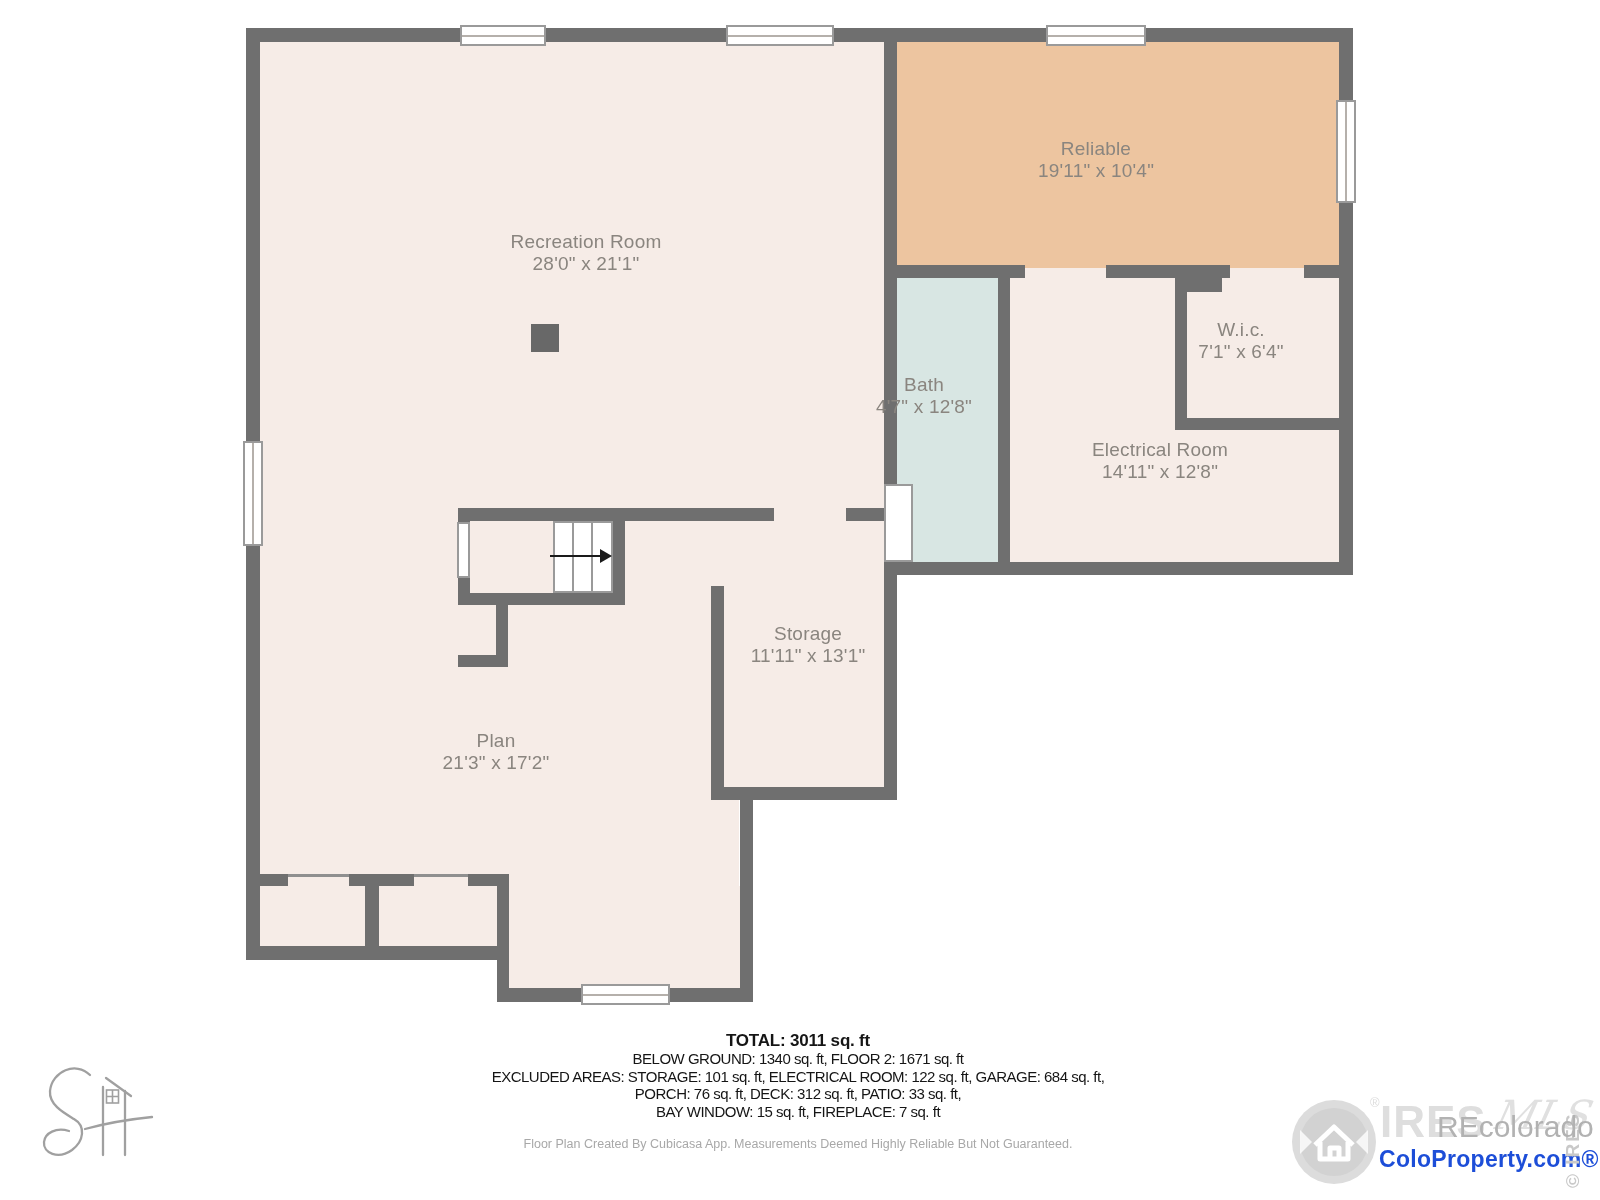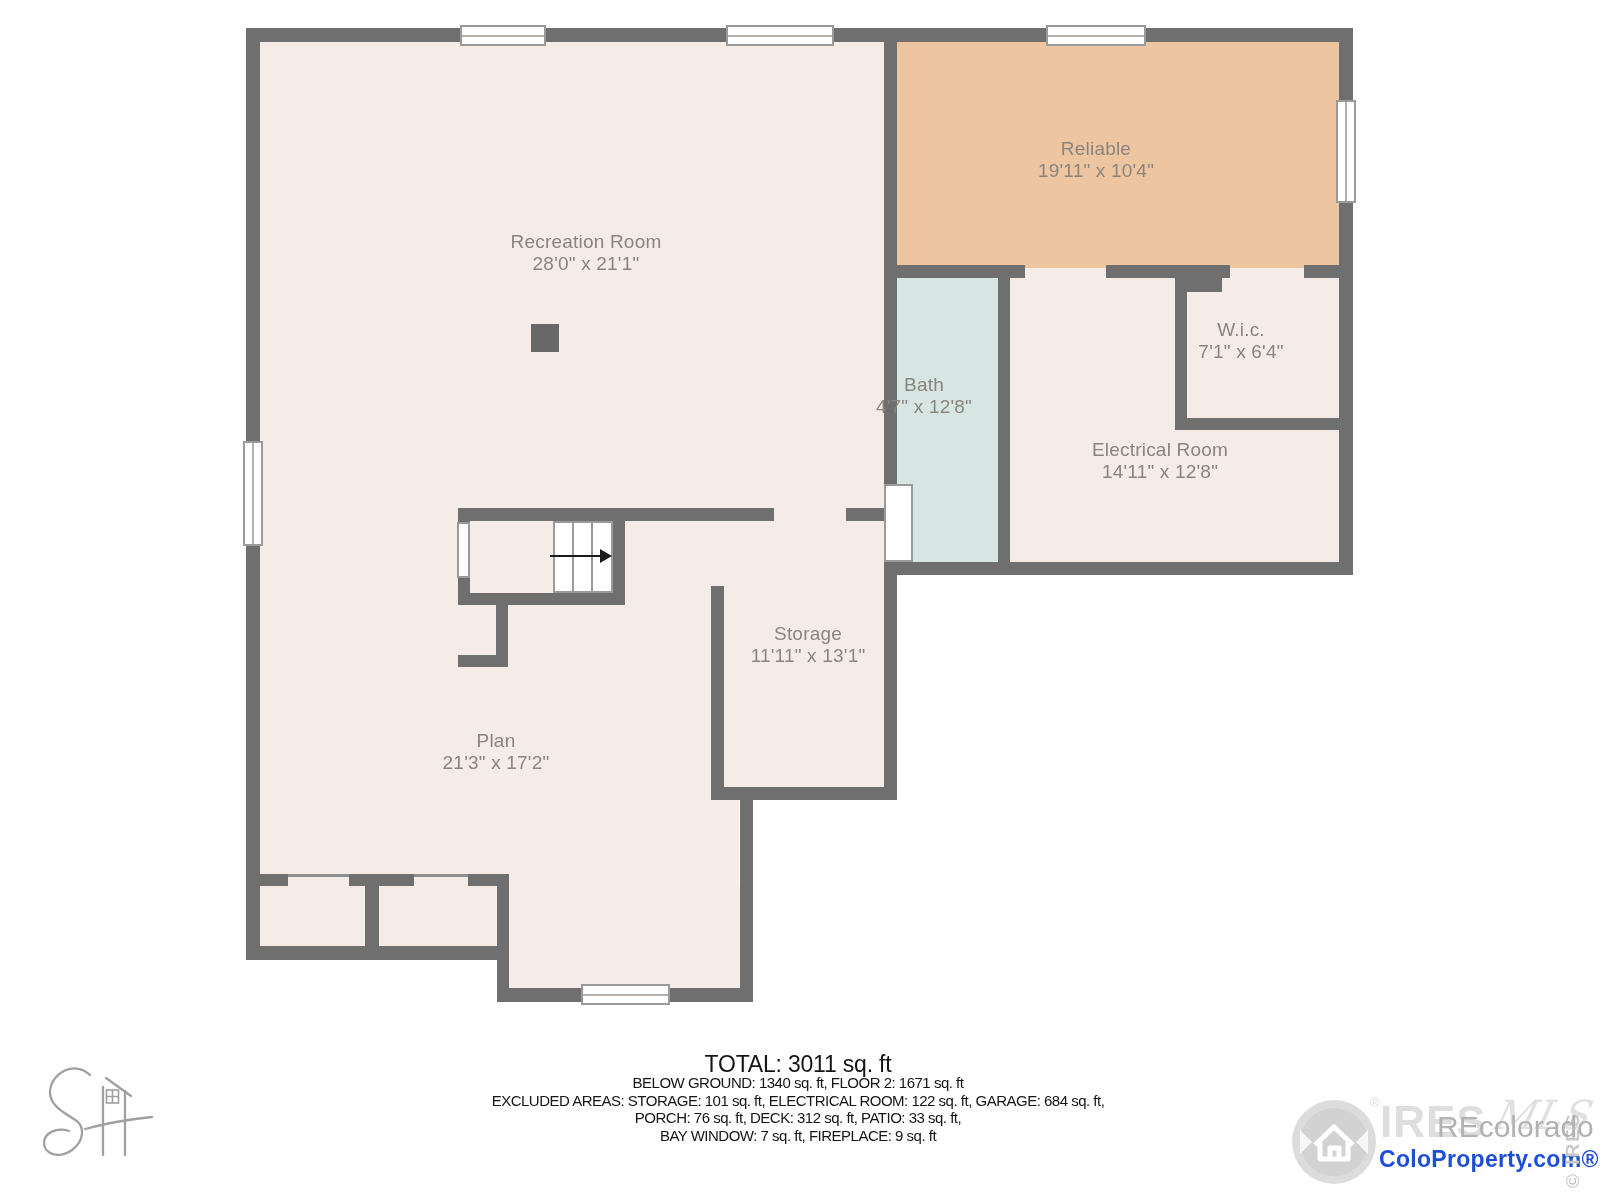--- a/index.html
+++ b/index.html
@@ -24,21 +24,21 @@
   .tread{position:absolute;top:0;bottom:0;width:2px;background:#9a9a9a;}
   .arrow-line{position:absolute;left:550px;top:555px;width:51px;height:2px;background:#1a1a1a;}
   .arrow-head{position:absolute;left:600px;top:549px;width:0;height:0;
               border-left:12px solid #1a1a1a;border-top:7px solid transparent;border-bottom:7px solid transparent;}
   .column{position:absolute;left:531px;top:324px;width:28px;height:28px;background:#686868;}
   
   .lbl{position:absolute;transform:translate(-50%,-50%);text-align:center;color:#8a857f;
        font-size:19px;line-height:22px;letter-spacing:.2px;white-space:nowrap;}
   
   .summary{position:absolute;left:2px;top:1031px;width:1592px;text-align:center;color:#151515;}
-  .summary .total{font-weight:normal;font-size:23px;line-height:19px;letter-spacing:-.2px;margin-top:24px;}
+  .summary .total{font-weight:bold;font-size:17px;line-height:19px;letter-spacing:-.2px;}
   .summary .sline{font-weight:normal;font-size:15px;line-height:17.5px;letter-spacing:-.5px;}
   .disclaimer{position:absolute;left:2px;top:1137px;width:1592px;text-align:center;
               color:#a8a8a8;font-size:12.5px;}
   
   .sh-logo{position:absolute;left:42px;top:1053px;}
   .wm-circle{left:1292px;top:1100px;width:84px;height:84px;border-radius:50%;
              background:#dcdcdc;position:absolute;}
   .wm-reg{left:1370px;top:1095px;font-size:13px;color:#dcdcdc;position:absolute;}
   .wm-ires{left:1380px;top:1097px;font-size:44px;font-weight:bold;letter-spacing:1px;
            color:#dedede;position:absolute;}
@@ -142,22 +142,23 @@
   <div class="lbl" style="left:496px;top:752px">
     <div>Plan</div>
     <div>21'3" x 17'2"</div>
   </div>
 
   <div class="summary">
     <div class="total">TOTAL: 3011 sq. ft</div>
     <div class="sline">BELOW GROUND: 1340 sq. ft, FLOOR 2: 1671 sq. ft</div>
     <div class="sline">EXCLUDED AREAS: STORAGE: 101 sq. ft, ELECTRICAL ROOM: 122 sq. ft, GARAGE: 684 sq. ft,</div>
     <div class="sline">PORCH: 76 sq. ft, DECK: 312 sq. ft, PATIO: 33 sq. ft,</div>
-    <div class="sline">BAY WINDOW: 7 sq. ft, FIREPLACE: 9 sq. ft</div>
+    <div class="sline">BAY WINDOW: 15 sq. ft, FIREPLACE: 7 sq. ft</div>
   </div>
+  <div class="disclaimer">Floor Plan Created By Cubicasa App. Measurements Deemed Highly Reliable But Not Guaranteed.</div>
 
   <svg class="sh-logo" width="165" height="135" viewBox="0 0 165 135">
     <g fill="none" stroke="#a0a0a0" stroke-width="2.3" stroke-linecap="round">
       <path d="M 48 22 C 34 8, 10 18, 8 38 C 7 52, 22 60, 32 66 C 44 73, 42 88, 30 97 C 16 107, 1 100, 2 89 C 3 80, 14 74, 27 78"></path>
       <path d="M 61 34 L 61 102"></path>
       <path d="M 83 38 L 83 102"></path>
       <path d="M 43 76 C 65 70, 90 66, 110 64"></path>
       <path d="M 64 25 L 89 43"></path>
     </g>
     <g fill="none" stroke="#a0a0a0" stroke-width="1.6">

